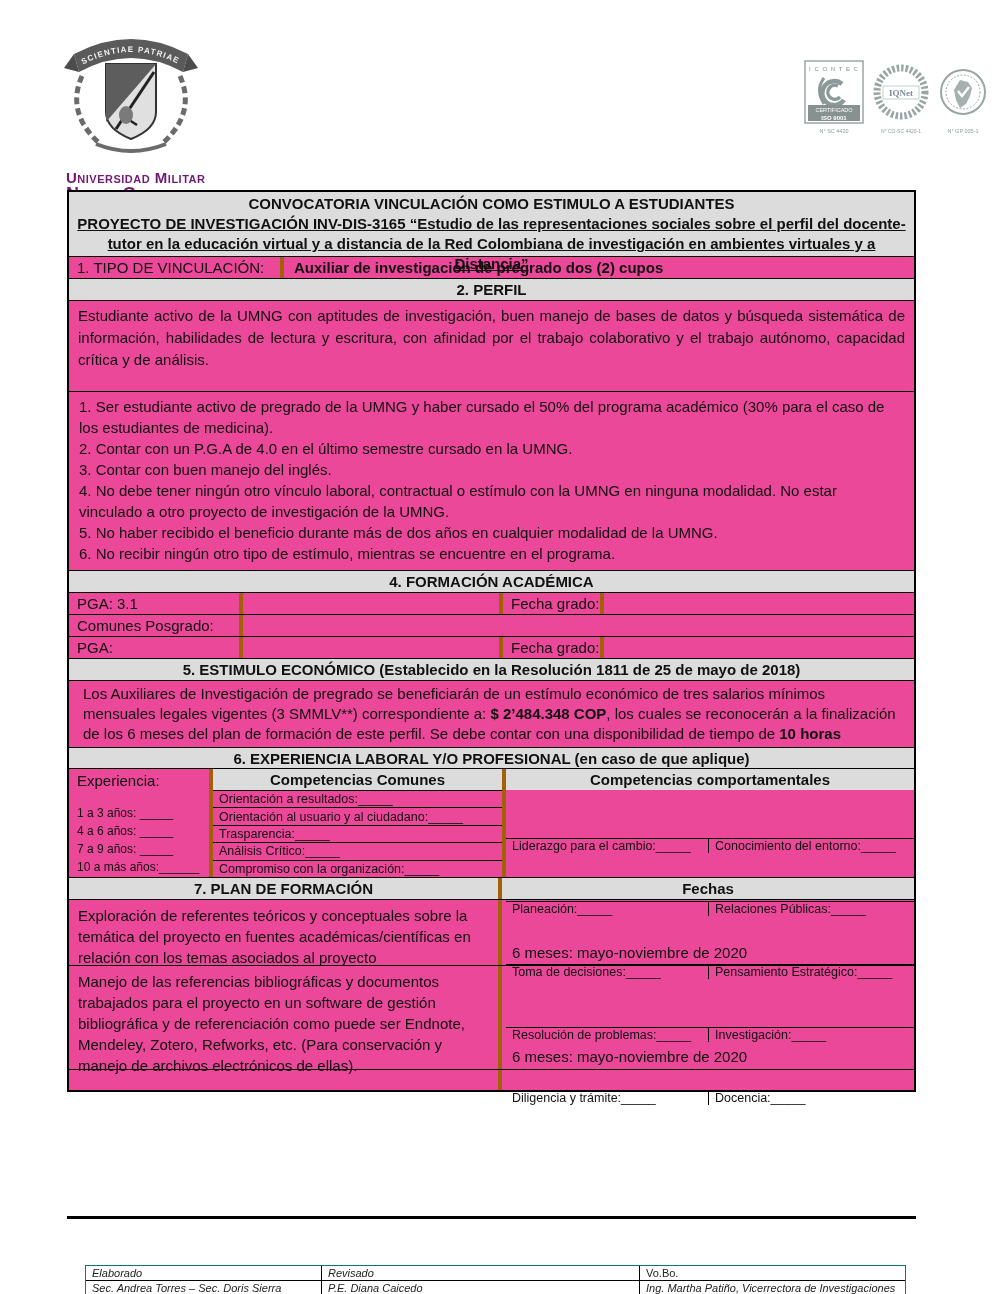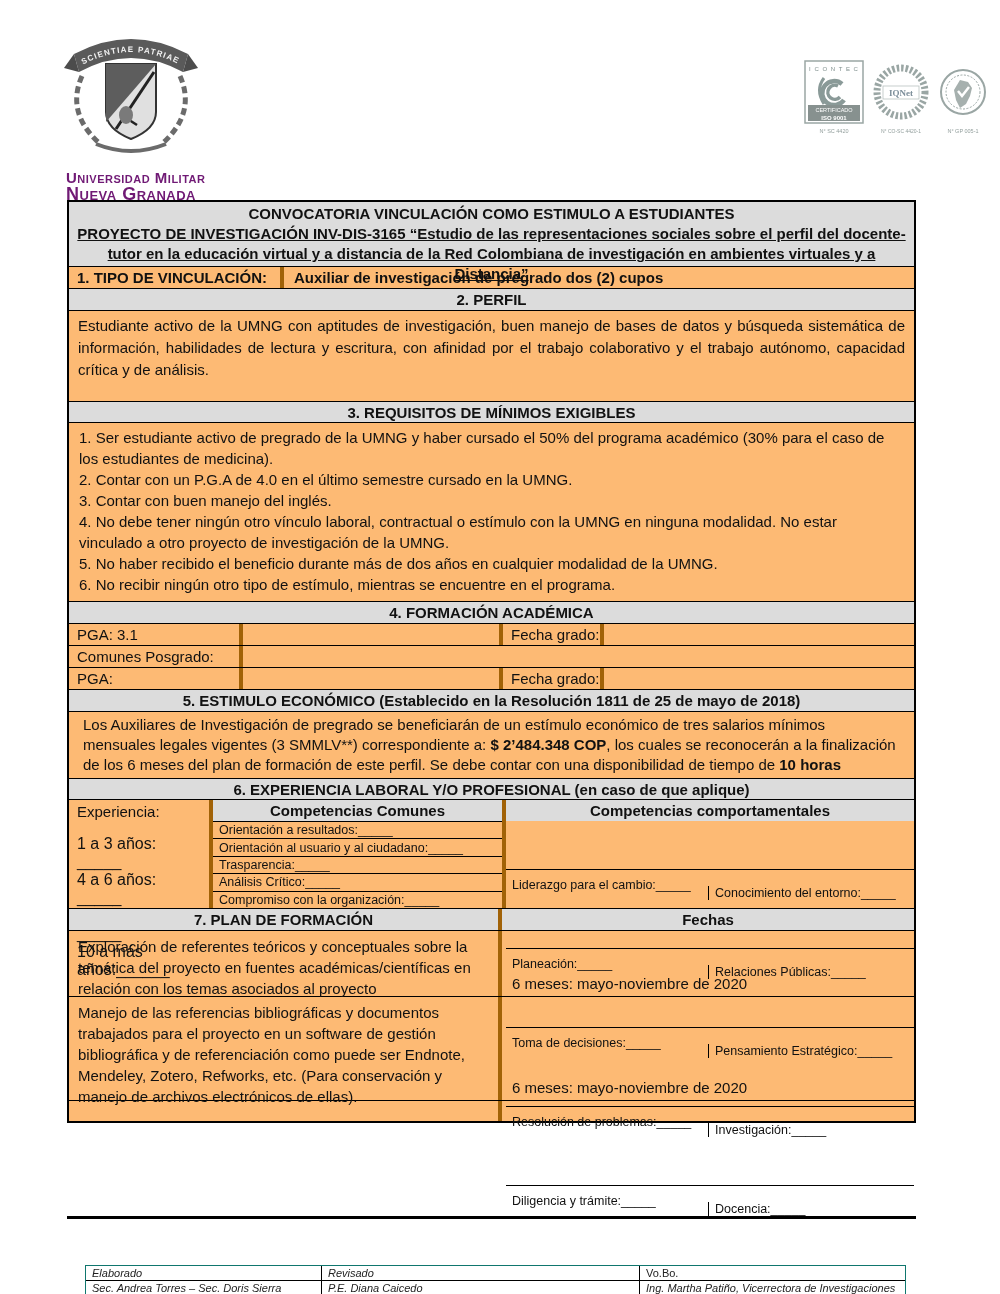--- a/index.html
+++ b/index.html
@@ -13,61 +13,61 @@
   .logo-block { position: absolute; left: 56px; top: 22px; width: 200px; }
   .uni-name { margin: 2px 0 0 10px; color: #701a75; font-variant: small-caps; font-weight: 700; letter-spacing: .5px; line-height: 16px; }
   .uni-name .l1 { font-size: 15px; }
   .uni-name .l2 { font-size: 18px; }
 
   .certs { position: absolute; left: 804px; top: 60px; display: flex; align-items: flex-start; gap: 9px; }
   .certs svg { display: block; }
 
   
   .tbl {
-    position: absolute; left: 67px; top: 200px; width: 849px;
-    border: 2px solid #000; background: #fdba74; font-size: 15px;
+    position: absolute; left: 67px; top: 190px; width: 849px;
+    border: 2px solid #000; background: #ec4899; font-size: 15px;
   }
   .row { display: flex; border-top: 1px solid #000; align-items: stretch; }
   .row.first { border-top: none; }
   .cell { border-left: 4px solid #a16207; min-width: 0; }
   .cell.first { border-left: none; }
   .sec-h { background: #dcdcdc; font-weight: bold; text-align: center; display: flex; align-items: center; justify-content: center; }
   .grey { background: #dcdcdc; }
 
   .title-block { display: block; text-align: center; font-weight: bold; padding: 2px 8px; line-height: 20px; height: 64px; }
   .title-block .t2 { margin-top: 0; text-decoration: underline; }
 
   .h22 { height: 22px; } .h21 { height: 21px; }
 
-  .tipo-label { width: 211px; font-weight: bold; display: flex; align-items: center; padding-left: 8px; }
+  .tipo-label { width: 211px; font-weight: normal; display: flex; align-items: center; padding-left: 8px; }
   .tipo-value { flex: 1; font-weight: bold; display: flex; align-items: center; padding-left: 10px; }
 
   .perfil-body { height: 90px; padding: 4px 9px; line-height: 22px; text-align: justify; }
   .req-body { height: 178px; padding: 4px 10px; line-height: 21px; }
 
   .form-row { height: 22px; }
   .form-label { width: 170px; display: flex; align-items: center; padding-left: 8px; }
   .form-blank { flex: 1; }
   .fecha-label { width: 101px; display: flex; align-items: center; padding-left: 8px; }
   .fecha-blank { width: 314px; }
 
   .est-body { height: 66px; padding: 3px 14px; line-height: 20px; }
 
   .exp-row { height: 109px; }
   .exp-left { width: 140px; padding: 3px 8px; }
   .exp-left .exp-label { font-size: 15px; }
-  .exp-years { margin-top: 15px; font-size: 16px; line-height: 18px; }
+  .exp-years { margin-top: 15px; font-size: 12px; line-height: 18px; }
   .comp-col { width: 293px; display: flex; flex-direction: column; }
   .compo-col { flex: 1; display: flex; flex-direction: column; gap: 48px; }
   .comp-head { height: 21px; flex: none; }
   .comp-line { flex: 1; display: flex; align-items: center; font-size: 12.5px; padding-left: 6px; border-top: 1px solid #000; }
   .compo-row { flex: 1; display: flex; border-top: 1px solid #000; }
   .compo-cell { display: flex; align-items: center; font-size: 12.5px; padding-left: 6px; }
   .compo-c1 { width: 202px; }
-  .compo-c2 { flex: 1; border-left: 1px solid #000; margin-top: 16px; }
+  .compo-c2 { flex: 1; border-left: 1px solid #000; }
 
   .plan-head-left { width: 429px; }
   .plan-head-right { flex: 1; }
   .plan-desc { width: 429px; padding: 5px 9px; line-height: 21px; }
   .plan-fecha { flex: 1; display: flex; align-items: flex-end; padding: 2px 10px 4px; }
   .plan-r1 { height: 66px; }
   .plan-r2 { height: 104px; }
   .empty-left { width: 429px; height: 20px; }
   .empty-right { flex: 1; }
 
@@ -154,23 +154,20 @@
       <div class="cell tipo-value">Auxiliar de investigación de pregrado dos (2) cupos</div>
     </div>
 
     <div class="row h22">
       <div class="cell first sec-h" style="width:100%">2. PERFIL</div>
     </div>
     <div class="row">
       <div class="cell first perfil-body" style="width:100%">Estudiante activo de la UMNG con aptitudes de investigación, buen manejo de bases de datos y búsqueda sistemática de información, habilidades de lectura y escritura, con afinidad por el trabajo colaborativo y el trabajo autónomo, capacidad crítica y de análisis.</div>
     </div>
 
-    <div class="row h21">
-      <div class="cell first sec-h" style="width:100%">3. REQUISITOS DE MÍNIMOS EXIGIBLES</div>
-    </div>
     <div class="row">
       <div class="cell first req-body" style="width:100%">
         <div>1. Ser estudiante activo de pregrado de la UMNG y haber cursado el 50% del programa académico (30% para el caso de los estudiantes de medicina).</div>
         <div>2. Contar con un P.G.A de 4.0 en el último semestre cursado en la UMNG.</div>
         <div>3. Contar con buen manejo del inglés.</div>
         <div>4. No debe tener ningún otro vínculo laboral, contractual o estímulo con la UMNG en ninguna modalidad. No estar vinculado a otro proyecto de investigación de la UMNG.</div>
         <div>5. No haber recibido el beneficio durante más de dos años en cualquier modalidad de la UMNG.</div>
         <div>6. No recibir ningún otro tipo de estímulo, mientras se encuentre en el programa.</div>
       </div>
     </div>

